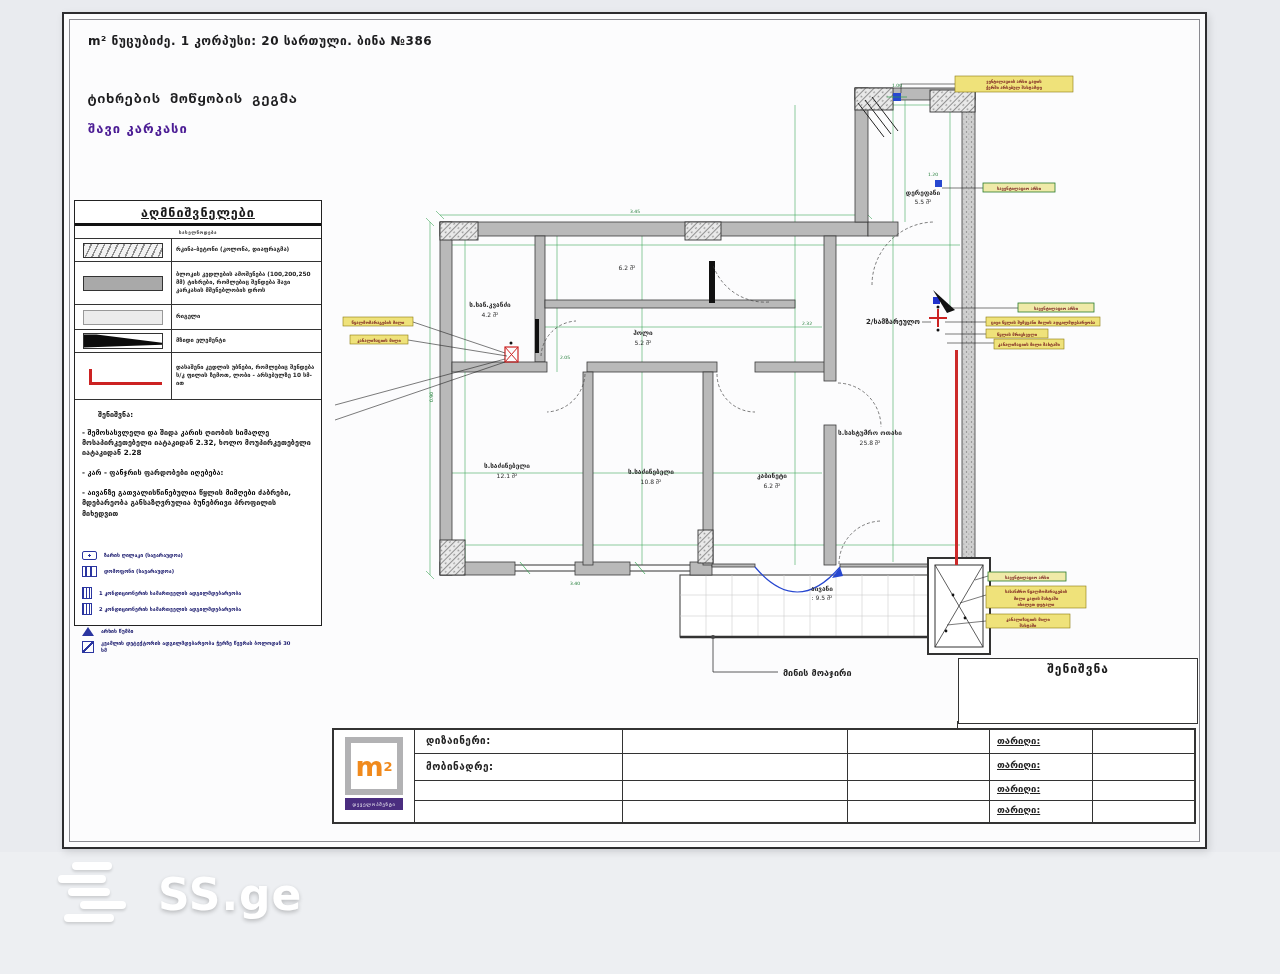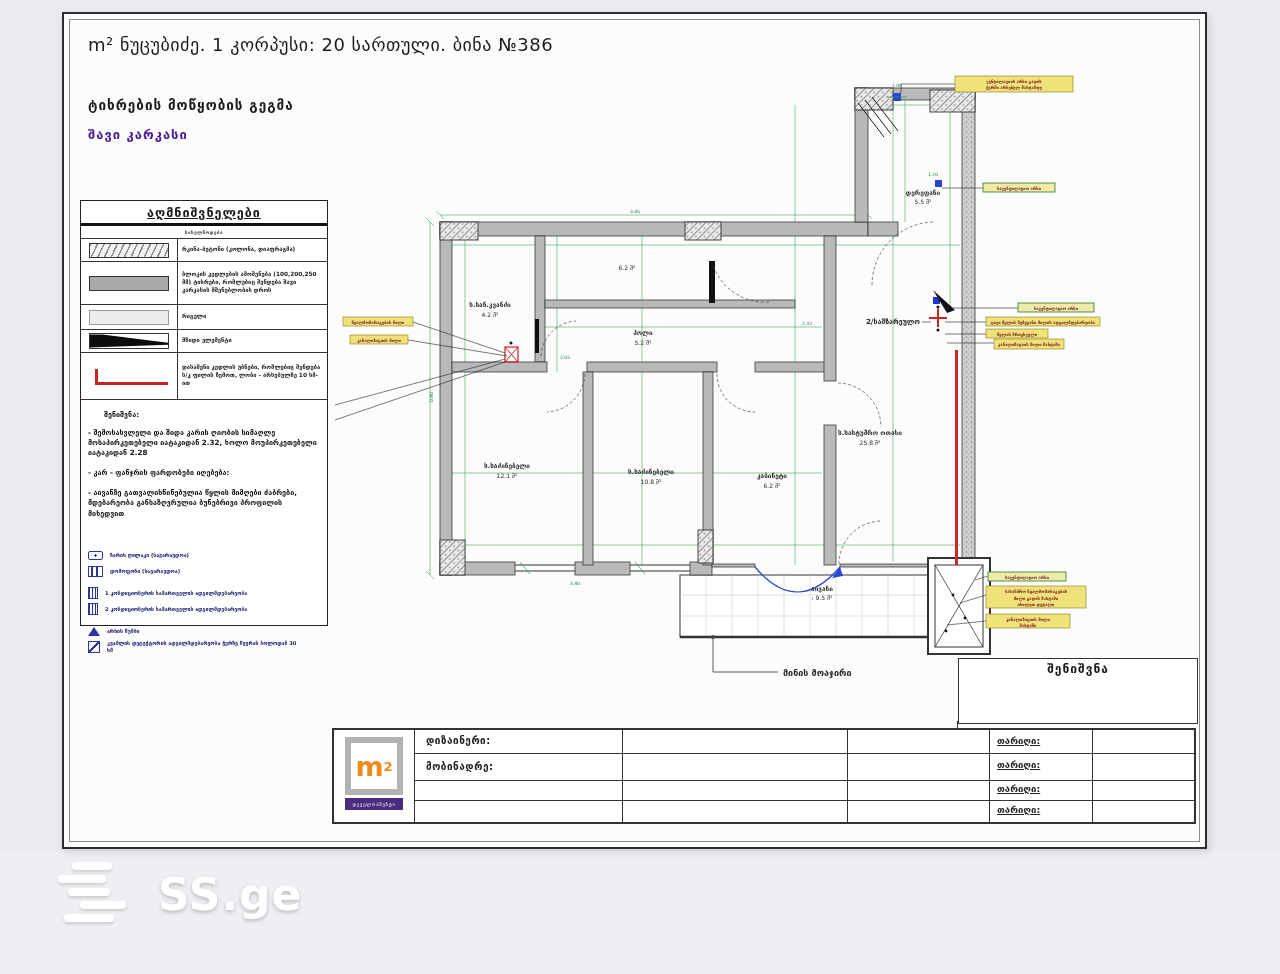--- a/index.html
+++ b/index.html
@@ -2,27 +2,27 @@
 <html><head>
 <meta charset="utf-8">
 <style>
   html,body{margin:0;padding:0;width:1280px;height:974px;background:#e9ebef;overflow:hidden;
     font-family:"DejaVu Sans",sans-serif;}
   .paper{position:absolute;left:62px;top:12px;width:1141px;height:833px;background:#fcfcfd;
     border:2px solid #2d2d2f;box-shadow:2px 3px 8px rgba(0,0,0,.12);}
   .inner-frame{position:absolute;left:5px;top:5px;right:5px;bottom:5px;border:1px solid #8a8a90;pointer-events:none;}
   
   .hdr{position:absolute;left:24px;top:20px;color:#1c1c1e;}
-  .hdr .l1{font-size:18px;font-weight:normal;letter-spacing:.5px;}
+  .hdr .l1{font-size:12px;font-weight:bold;letter-spacing:.5px;}
   .hdr .l2{font-size:13px;font-weight:bold;margin-top:9px;}
   .hdr .l2 span{margin-right:26px;}
-  .hdr .ttl{font-size:13.5px;font-weight:bold;margin-top:42px;letter-spacing:1px;}
+  .hdr .ttl{font-size:13.5px;font-weight:bold;margin-top:42px;letter-spacing:1px;font-family:Liberation Mono, monospace;}
   .hdr .sub{font-size:13px;font-weight:bold;margin-top:14px;color:#4c1d95;letter-spacing:1px;}
   
-  .legend{position:absolute;left:16px;top:186px;width:246px;height:424px;border:1.5px solid #222;background:#fff;}
+  .legend{position:absolute;left:10px;top:186px;width:246px;height:424px;border:1.5px solid #222;background:#fff;}
   .leg-title{height:22px;display:flex;align-items:center;justify-content:center;border-bottom:3px solid #111;}
   .leg-title span{font-size:12.5px;font-weight:bold;text-decoration:underline;letter-spacing:1px;color:#1a1a1a;}
   .leg-sub{height:12px;display:flex;align-items:center;justify-content:center;font-size:4.5px;
     letter-spacing:.5px;color:#333;border-bottom:1px solid #333;font-weight:bold;}
   .leg-row{display:flex;border-bottom:1px solid #333;}
   .leg-sym{width:96px;border-right:1px solid #333;display:flex;align-items:center;justify-content:center;flex:none;}
   .leg-lab{flex:1;padding:2px 4px;font-size:5.8px;font-weight:bold;color:#222;line-height:1.35;display:flex;align-items:center;}
   .sym-hatch{width:78px;height:13px;border:1px solid #333;
     background:repeating-linear-gradient(115deg,#8f8f8f 0 1.5px,#f2f2f2 1.5px 6px);}
   .sym-block{width:78px;height:13px;border:1px solid #333;background:#a9a9a9;}

